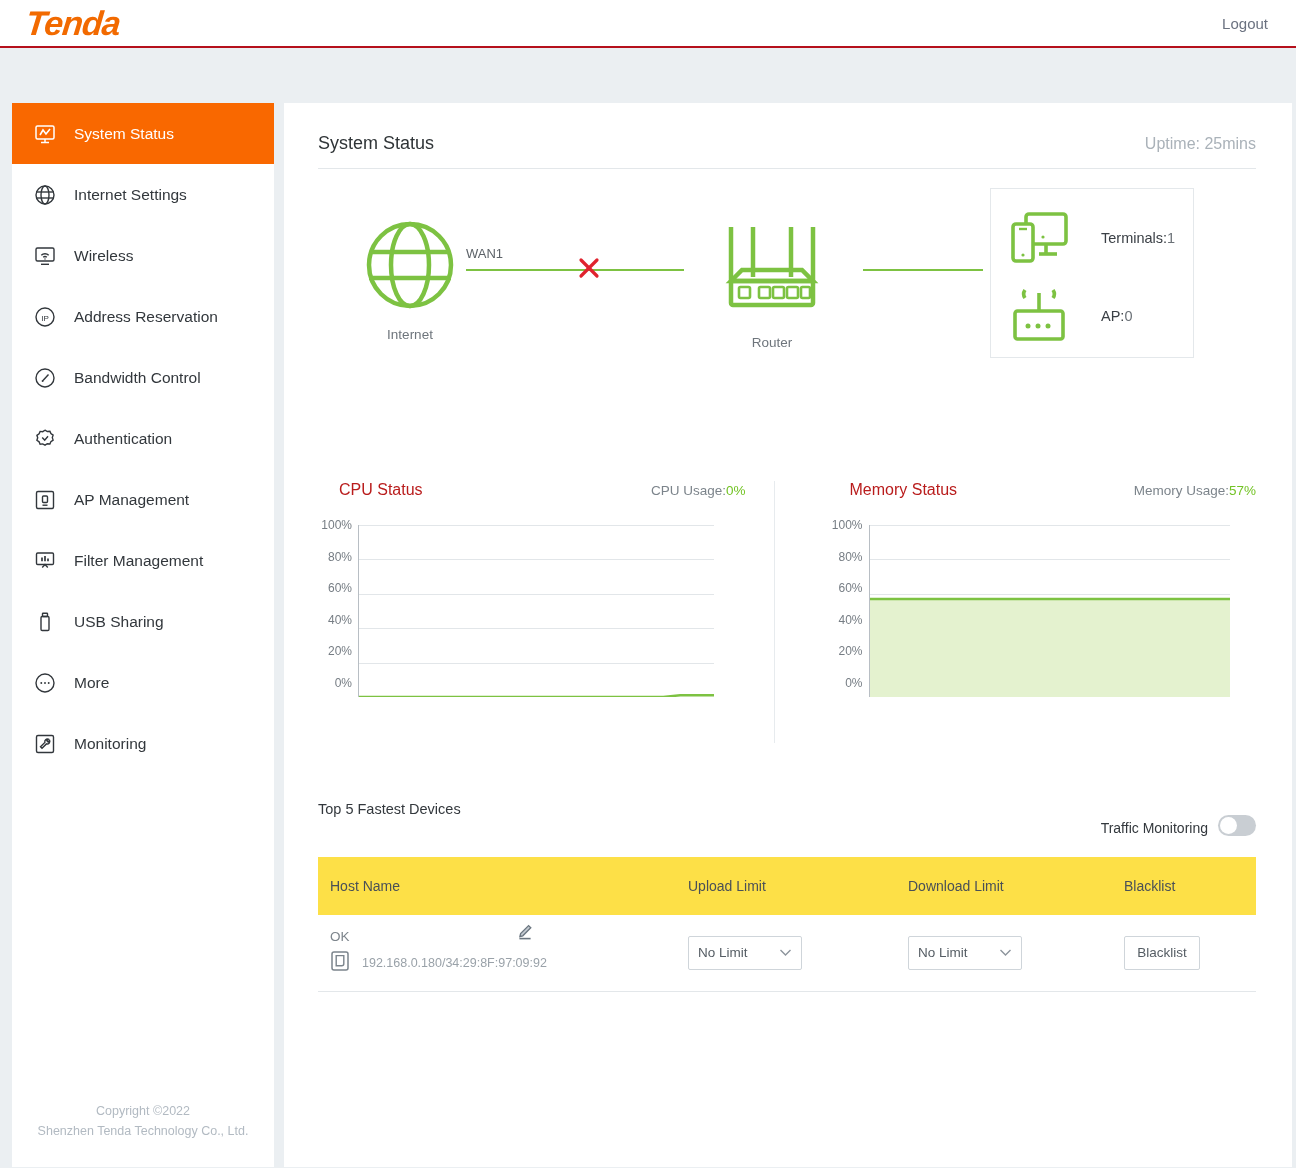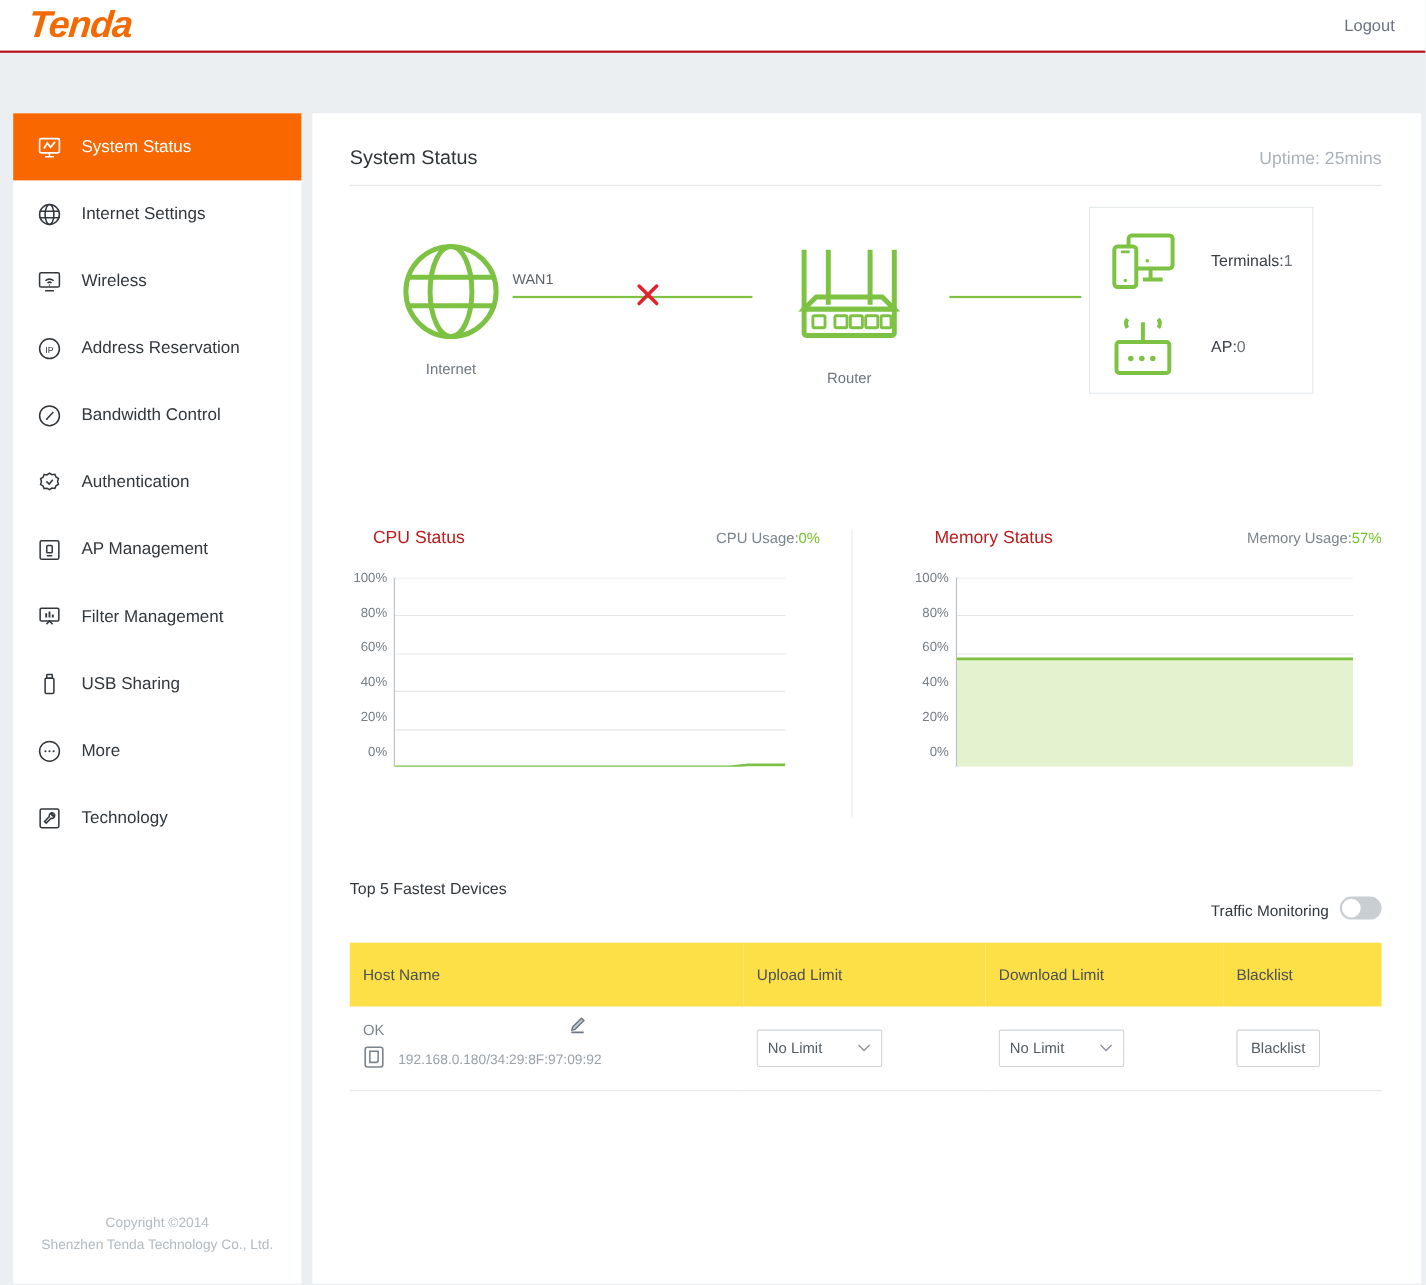--- a/index.html
+++ b/index.html
@@ -415,25 +415,25 @@
       <span>More</span>
     </div>
 
     <div class="nav-item">
       <span class="nav-icon">
         <svg width="24" height="24" viewBox="0 0 24 24" fill="none" stroke="#32373c" stroke-width="1.4">
           <rect x="3.5" y="3.5" width="17" height="17" rx="1.5"></rect>
           <path d="M15.4 7.2a2.6 2.6 0 0 0-3.5 3.2l-4.4 4.4 1.5 1.5 4.4-4.4a2.6 2.6 0 0 0 3.2-3.5l-1.5 1.5-1.2-1.2z"></path>
         </svg>
       </span>
-      <span>Technology</span>
+      <span>Monitoring</span>
     </div>
 
     <div class="copyright">
-      <div>Copyright ©2014</div>
+      <div>Copyright ©2022</div>
       <div>Shenzhen Tenda Technology Co., Ltd.</div>
     </div>
   </div>
 
   <div class="main">
 
     <div class="page-head">
       <div class="page-title">System Status</div>
       <div class="uptime">Uptime: 25mins</div>
     </div>

